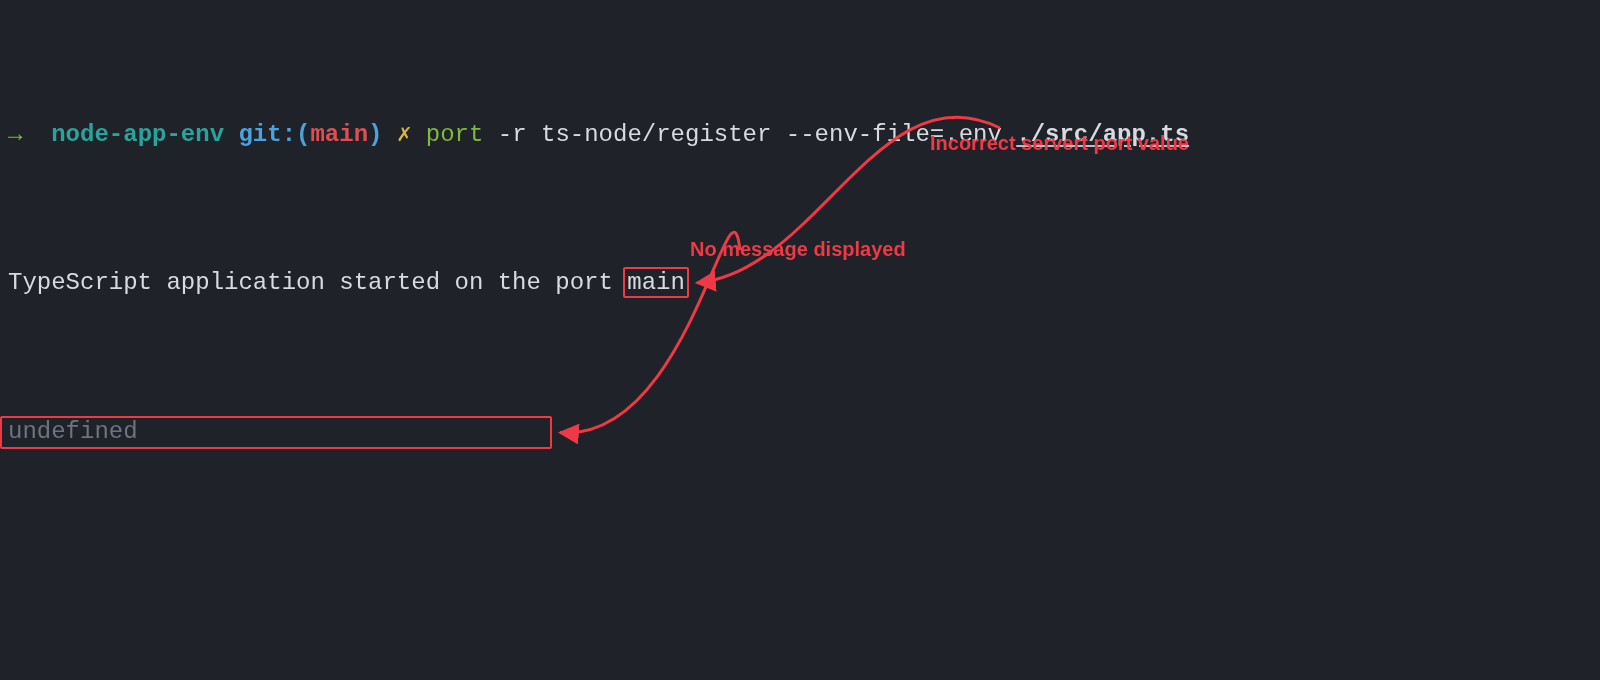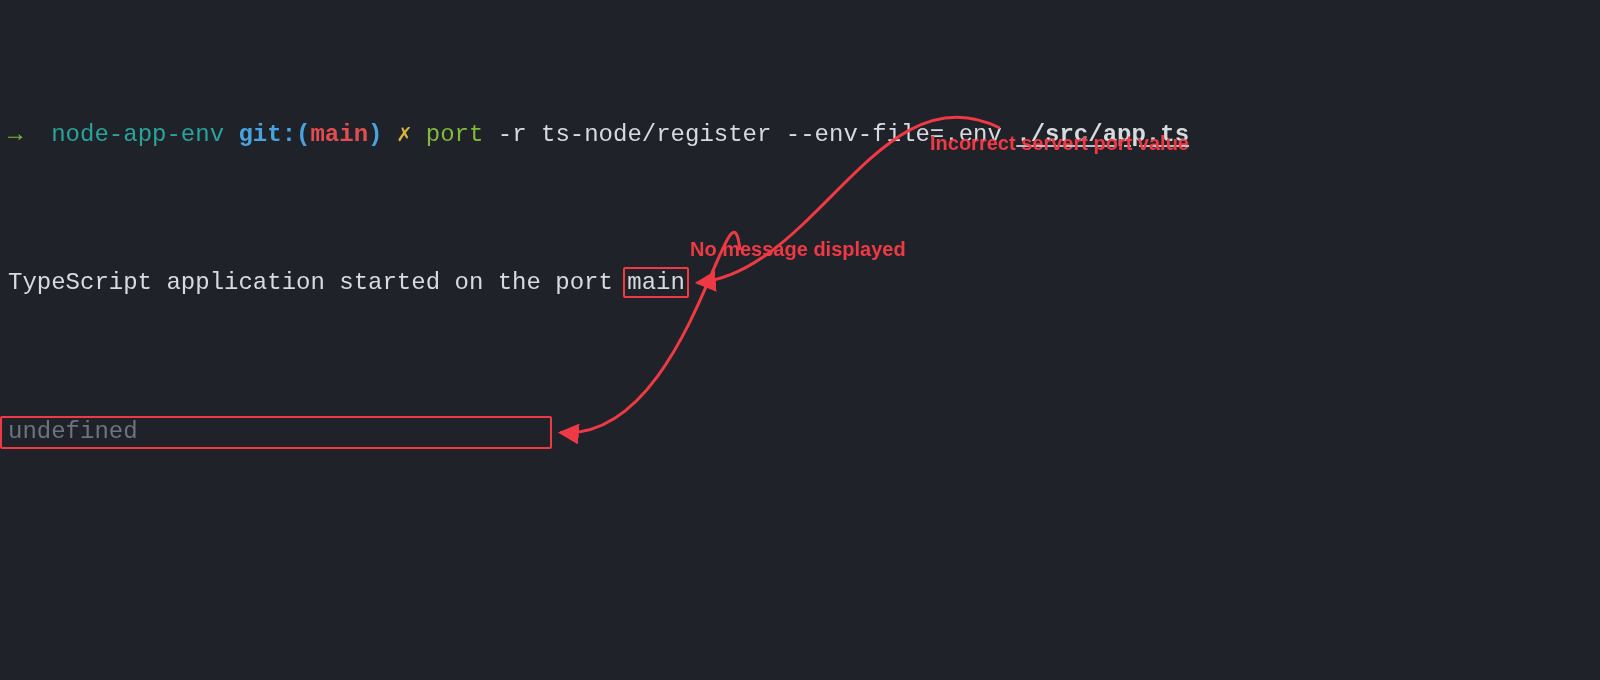--- a/index.html
+++ b/index.html
@@ -26,21 +26,21 @@
     line-height: 1.55;
     overflow: hidden;
   }
   .term {
     position: relative;
     padding: 4px 8px 8px 8px;
     white-space: pre;
   }
   .line { display: block; }
   .arrow  { color: var(--green); }
-  .cwd    { color: var(--teal); font-weight: 400; text-align: center;}
+  .cwd    { color: var(--teal); font-weight: 700; text-align: center;}
   .git    { color: var(--blue); font-weight: 600;}
   .branch { color: var(--red); font-weight: 700;}
   .x      { color: var(--yellow); font-weight: 600;}
   .cmd    { color: var(--green); }
   .args   { color: var(--fg); }
   .path   { color: var(--fg); text-decoration: underline; text-decoration-color: var(--underline); text-underline-offset: 4px; font-weight: bold; }
   .out    { color: var(--fg); text-align: right; }
   .dim    { color: var(--muted); }
 
   

